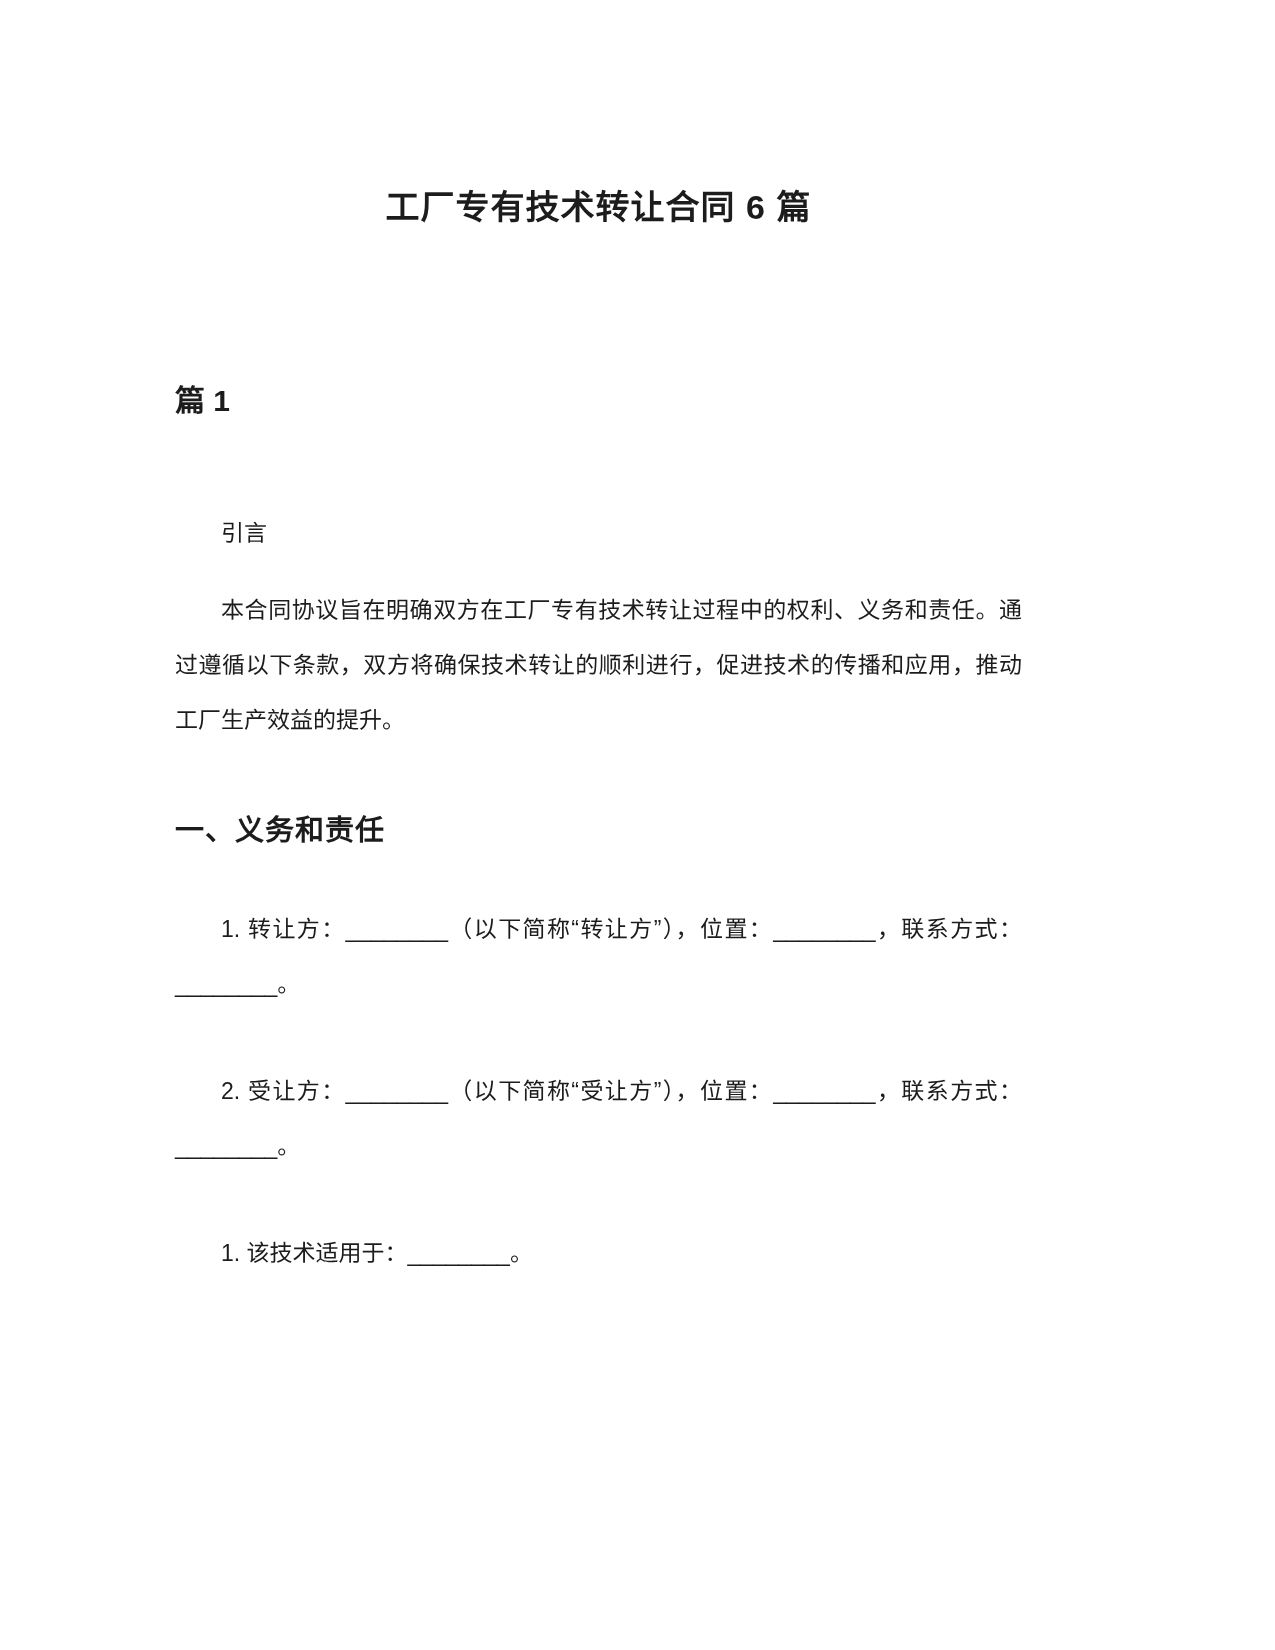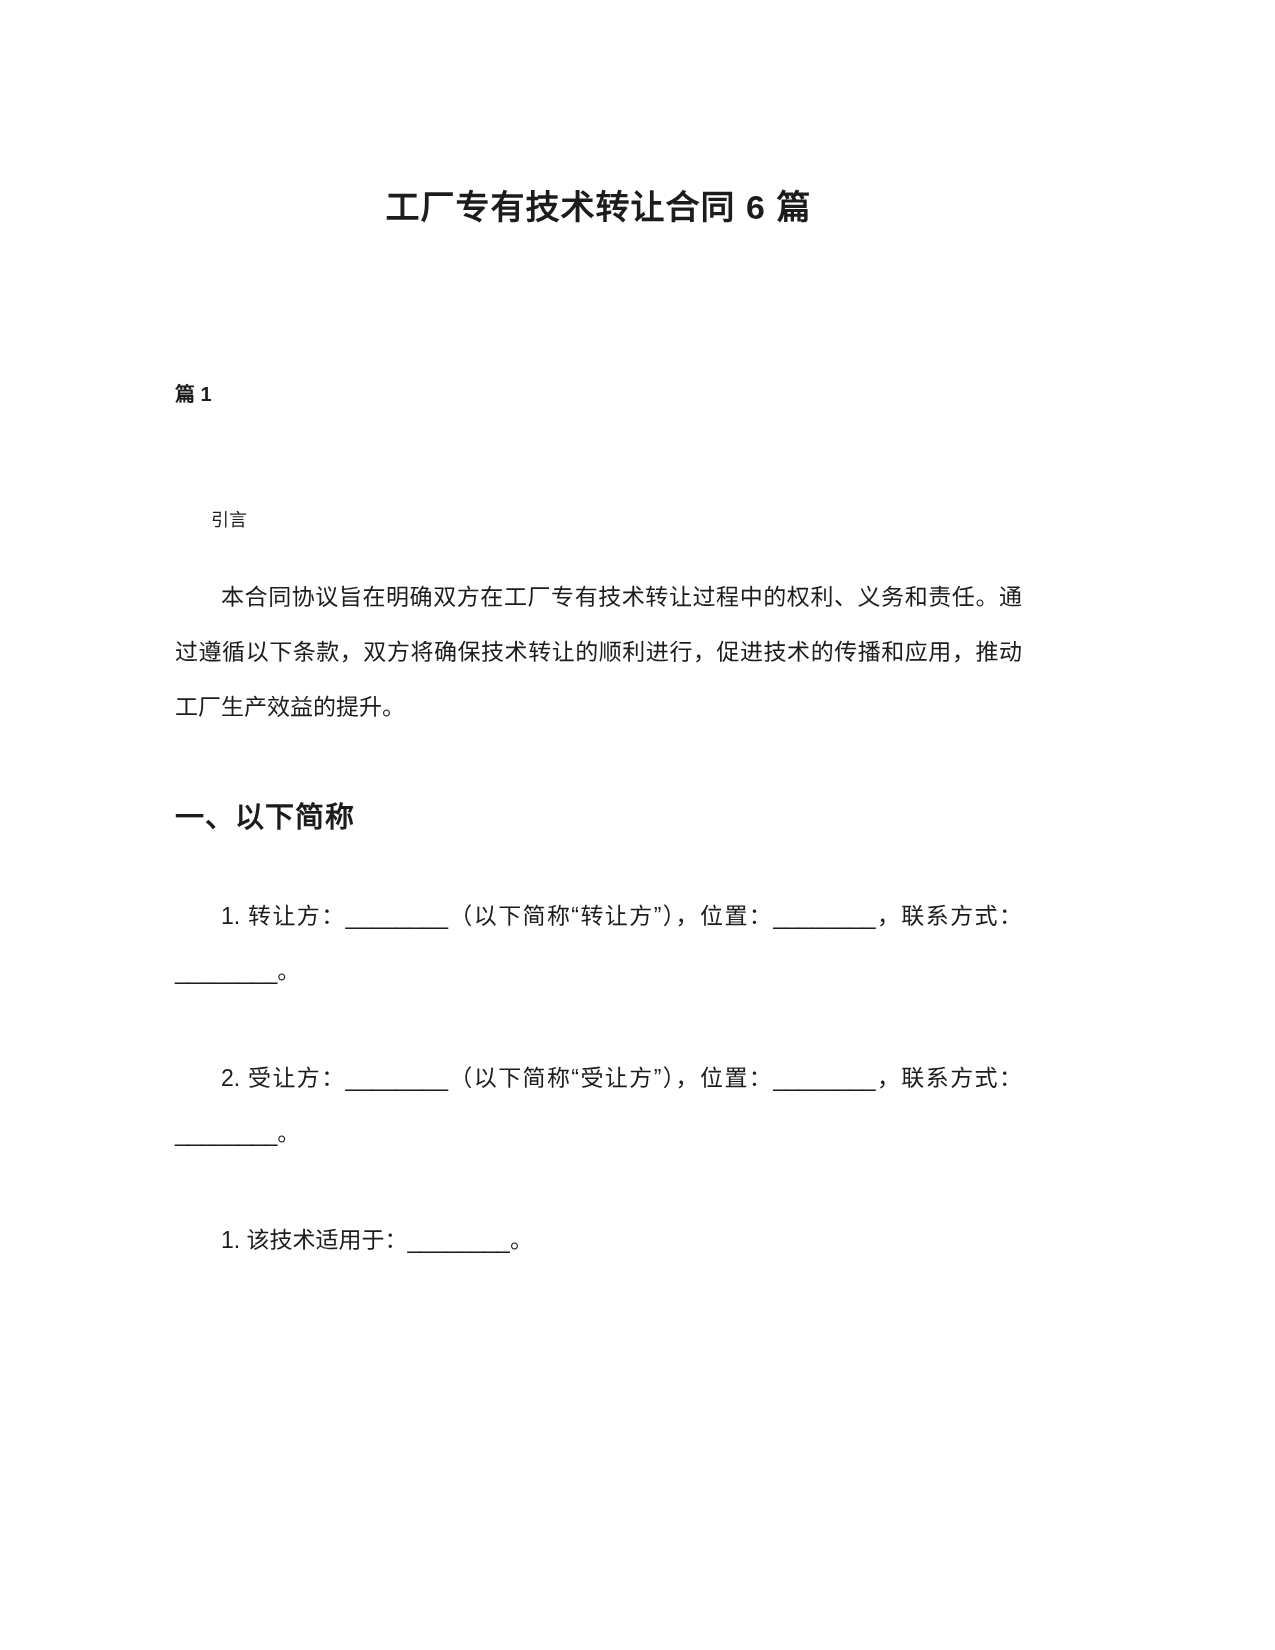--- a/index.html
+++ b/index.html
@@ -23,28 +23,28 @@
   .doc-title {
     font-size: 34px;
     font-weight: 700;
     text-align: center;
     letter-spacing: 1px;
     line-height: 1.3;
   }
 
   .piece-heading {
     margin-top: 152px;
-    font-size: 20px;
+    font-size: 30px;
     font-weight: 700;
     line-height: 1.3;
   }
 
   .intro-label {
     margin-top: 86px;
-    font-size: 18px;
+    font-size: 23px;
     line-height: 55px;
     text-indent: 2em;
   }
 
   .body-paragraph {
     margin-top: 24px;
     font-size: 23px;
     line-height: 55px;
     text-align: justify;
     text-indent: 2em;
@@ -77,21 +77,21 @@
 <div class="page">
 
   <h1 class="doc-title">工厂专有技术转让合同 6 篇</h1>
 
   <h2 class="piece-heading">篇 1</h2>
 
   <p class="intro-label">引言</p>
 
   <p class="body-paragraph">本合同协议旨在明确双方在工厂专有技术转让过程中的权利、义务和责任。通过遵循以下条款，双方将确保技术转让的顺利进行，促进技术的传播和应用，推动工厂生产效益的提升。</p>
 
-  <h3 class="section-heading">一、以下简称</h3>
+  <h3 class="section-heading">一、义务和责任</h3>
 
   <p class="list-paragraph">1. 转让方：________（以下简称“转让方”），位置：________，联系方式：________。</p>
 
   <p class="list-paragraph">2. 受让方：________（以下简称“受让方”），位置：________，联系方式：________。</p>
 
 
 
   <p class="list-paragraph">1. 该技术适用于：________。</p>
 
 </div>

